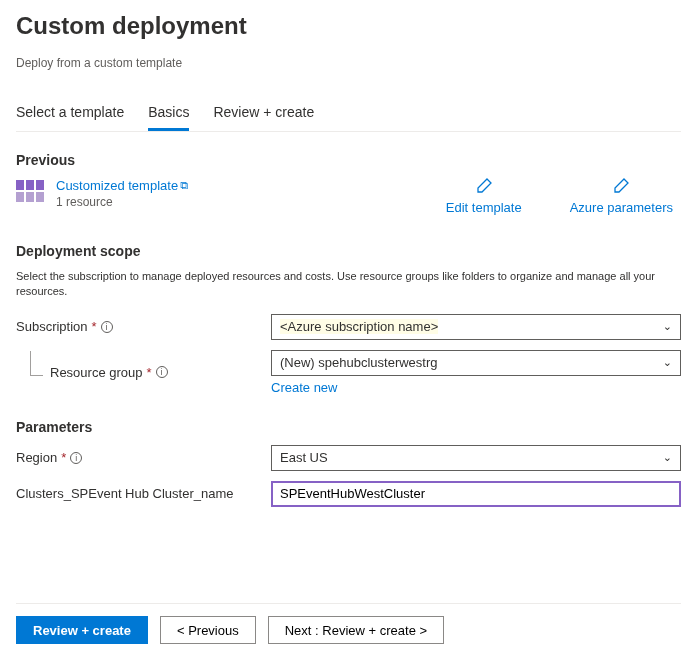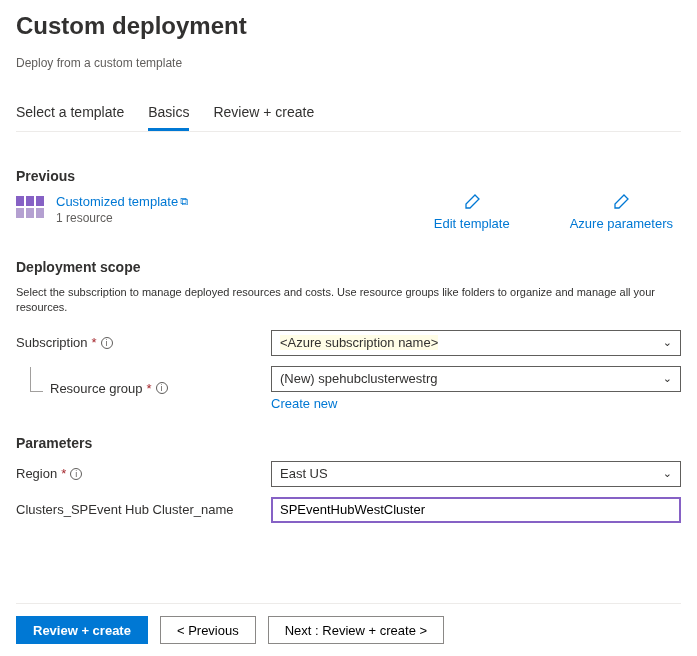--- a/index.html
+++ b/index.html
@@ -8,36 +8,36 @@
       font-size: 13px;
       color: #323130;
       background: #fff;
       width: 697px;
       height: 656px;
       padding: 12px 16px 0 16px;
       position: relative;
     }
     h1 { font-size: 24px; font-weight: 600; margin-bottom: 16px; }
     .subtitle { font-size: 12px; color: #605e5c; margin-bottom: 28px; }
-    .tabs { border-bottom: 1px solid #edebe9; display: flex; gap: 24px; margin-bottom: 36px; }
+    .tabs { border-bottom: 1px solid #edebe9; display: flex; gap: 24px; margin-bottom: 20px; }
     .tab { padding: 6px 0 8px 0; font-size: 14px; color: #323130; cursor: pointer; border-bottom: 3px solid transparent; }
     .tab.active { border-bottom-color: #0078d4; font-weight: 400; }
     .section-title { font-size: 14px; font-weight: 600; margin-bottom: 10px; }
     .section-desc { font-size: 11px; color: #323130; line-height: 1.4; margin-bottom: 14px; }
 
     .template-row { display: flex; align-items: flex-start; justify-content: space-between; margin-bottom: 28px; }
     .template-left { display: flex; gap: 12px; align-items: flex-start; }
     .tpl-icon { width: 28px; height: 22px; display: grid; grid-template-columns: repeat(3,1fr); grid-template-rows: repeat(2,1fr); gap: 2px; margin-top:2px;}
     .tpl-icon span { background: #8661c5; }
     .tpl-icon span:nth-child(4), .tpl-icon span:nth-child(5), .tpl-icon span:nth-child(6) { background: #b4a0d1; }
     .link { color: #0078d4; cursor: pointer; font-size: 13px; }
     .tpl-sub { font-size: 12px; color: #605e5c; margin-top: 2px; }
     .ext-icon { font-size: 11px; margin-left: 2px; vertical-align: 1px; }
 
-    .actions { display: flex; gap: 60px; padding-right: 8px; }
+    .actions { display: flex; gap: 48px; padding-right: 8px; }
     .action { display: flex; flex-direction: column; align-items: center; gap: 6px; cursor: pointer; }
     .pencil { width: 16px; height: 16px; color: #0078d4; }
 
     .form-row { display: flex; align-items: center; margin-bottom: 10px; }
     .label-col { width: 255px; display: flex; align-items: center; gap: 4px; font-size: 13px; }
     .indent { padding-left: 34px; position: relative; }
     .indent::before { content:""; position:absolute; left:14px; top:-14px; width:12px; height:24px; border-left:1px solid #a19f9d; border-bottom:1px solid #a19f9d; }
     .req { color: #a4262c; }
     .info-icon { width: 12px; height: 12px; border: 1px solid #605e5c; border-radius: 50%; display: inline-flex; align-items: center; justify-content: center; font-size: 9px; color: #605e5c; cursor: pointer; }
 

